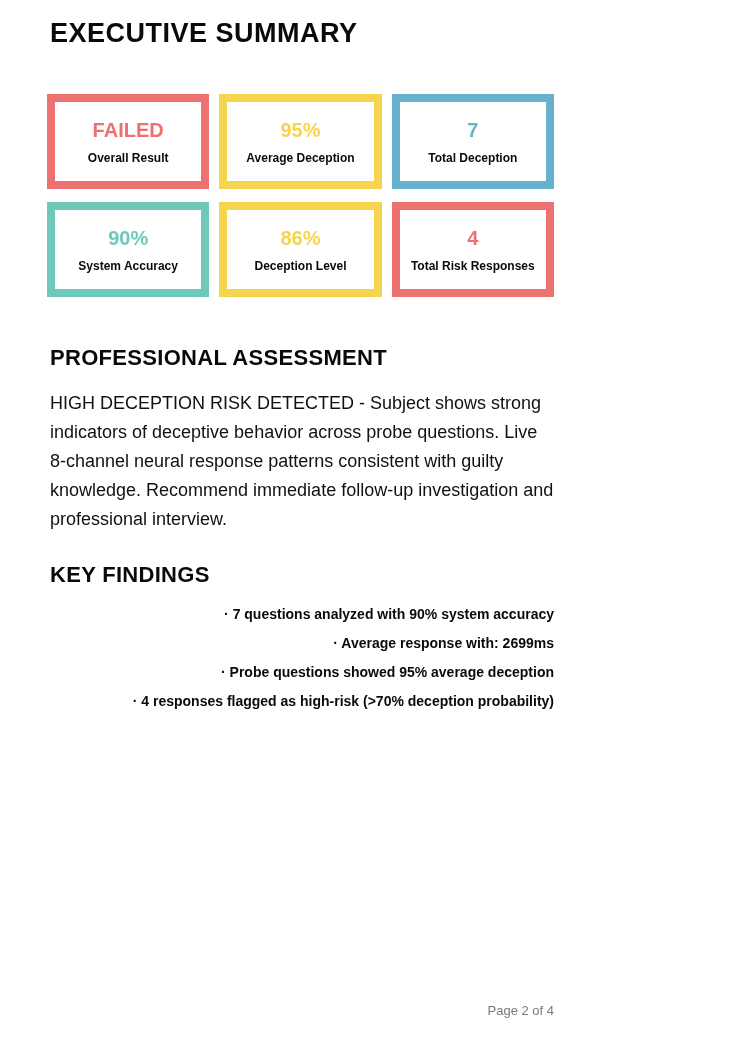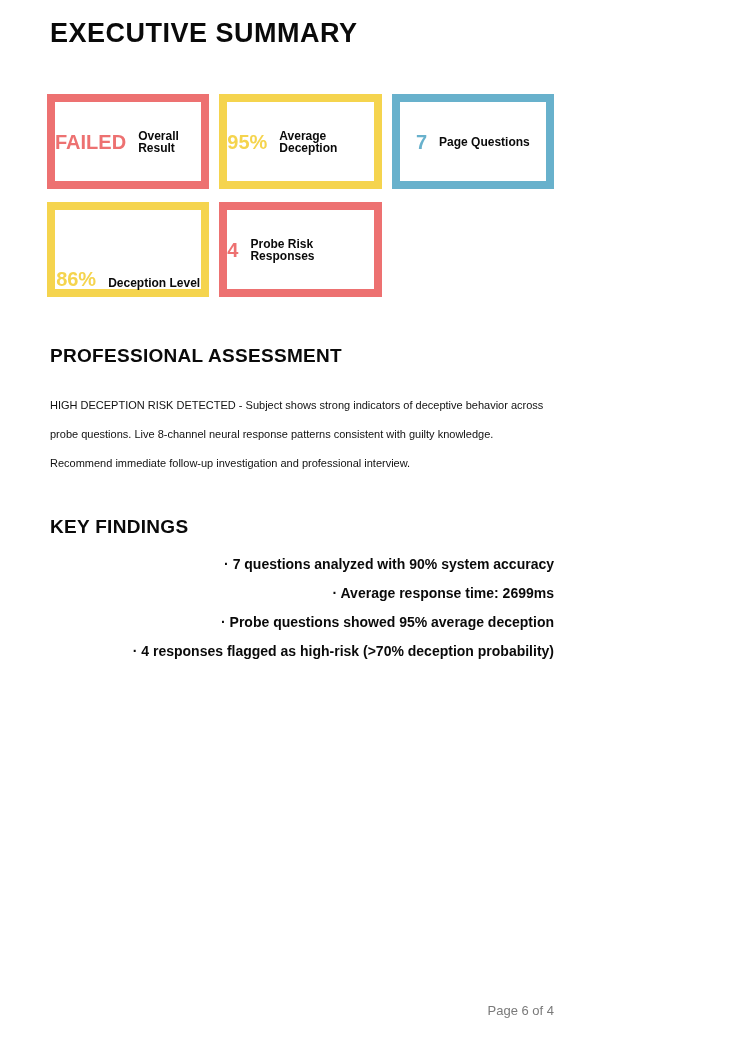--- a/index.html
+++ b/index.html
@@ -27,46 +27,47 @@
     margin: 45px 45px 0 47px;
     display: grid;
     grid-template-columns: repeat(3, 1fr);
     gap: 13px 10px;
   }
   .card {
     height: 95px;
     background: #ffffff;
     border: 8px solid #cccccc;
     display: flex;
+    flex-direction: column;
     align-items: center;
     justify-content: center;
     gap: 12px;
   }
   .card-value {
     font-size: 20px;
     font-weight: bold;
     line-height: 1;
   }
   .card-label {
     font-size: 12px;
     font-weight: bold;
     color: #0a0a0a;
     line-height: 1;
   }
   .section-heading {
     margin: 48px 45px 0 50px;
-    font-size: 19px;
+    font-size: 22px;
     font-weight: bold;
     letter-spacing: 0.3px;
     color: #0a0a0a;
   }
-  .section-heading.findings { margin-top: 38px; }
+  .section-heading.findings { margin-top: 28px; }
   .assessment-body {
-    margin: 24px 45px 0 50px;
-    font-size: 11px;
+    margin: 18px 45px 0 50px;
+    font-size: 18px;
     line-height: 29px;
     font-weight: normal;
     color: #111111;
   }
   .findings-list {
     margin: 18px 45px 0 66px;
     list-style: none;
     text-align: right;
   }
   .findings-list li {
@@ -99,40 +100,44 @@
       <div class="card" style="border-color: rgb(237, 113, 113);">
         <div class="card-value" style="color: rgb(237, 113, 113);">FAILED</div>
         <div class="card-label">Overall Result</div>
       </div>
       <div class="card" style="border-color: rgb(245, 212, 78);">
         <div class="card-value" style="color: rgb(245, 212, 78);">95%</div>
         <div class="card-label">Average Deception</div>
       </div>
       <div class="card" style="border-color: rgb(104, 177, 204);">
         <div class="card-value" style="color: rgb(104, 177, 204);">7</div>
-        <div class="card-label">Page Questions</div>
+        <div class="card-label">Total Deception</div>
       </div>
-      <div class="card" style="border-color: rgb(245, 212, 78); align-items: flex-end;">
+      <div class="card" style="border-color: rgb(111, 201, 186);">
+        <div class="card-value" style="color: rgb(111, 201, 186);">90%</div>
+        <div class="card-label">System Accuracy</div>
+      </div>
+      <div class="card" style="border-color: rgb(245, 212, 78);">
         <div class="card-value" style="color: rgb(245, 212, 78);">86%</div>
         <div class="card-label">Deception Level</div>
       </div>
       <div class="card" style="border-color: rgb(237, 113, 113);">
         <div class="card-value" style="color: rgb(237, 113, 113);">4</div>
-        <div class="card-label">Probe Risk Responses</div>
+        <div class="card-label">Total Risk Responses</div>
       </div>
     </div>
 
   <h2 class="section-heading">PROFESSIONAL ASSESSMENT</h2>
 
   <p class="assessment-body">HIGH DECEPTION RISK DETECTED - Subject shows strong indicators of deceptive behavior across probe questions. Live 8-channel neural response patterns consistent with guilty knowledge. Recommend immediate follow-up investigation and professional interview.</p>
 
   <h2 class="section-heading findings">KEY FINDINGS</h2>
 
   <ul class="findings-list">
       <li>7 questions analyzed with 90% system accuracy</li>
-      <li>Average response time: 2699ms</li>
+      <li>Average response with: 2699ms</li>
       <li>Probe questions showed 95% average deception</li>
       <li>4 responses flagged as high-risk (&gt;70% deception probability)</li>
     </ul>
 
-  <div class="page-footer">Page 6 of 4</div>
+  <div class="page-footer">Page 2 of 4</div>
 
 </div>
 
 </body></html>

